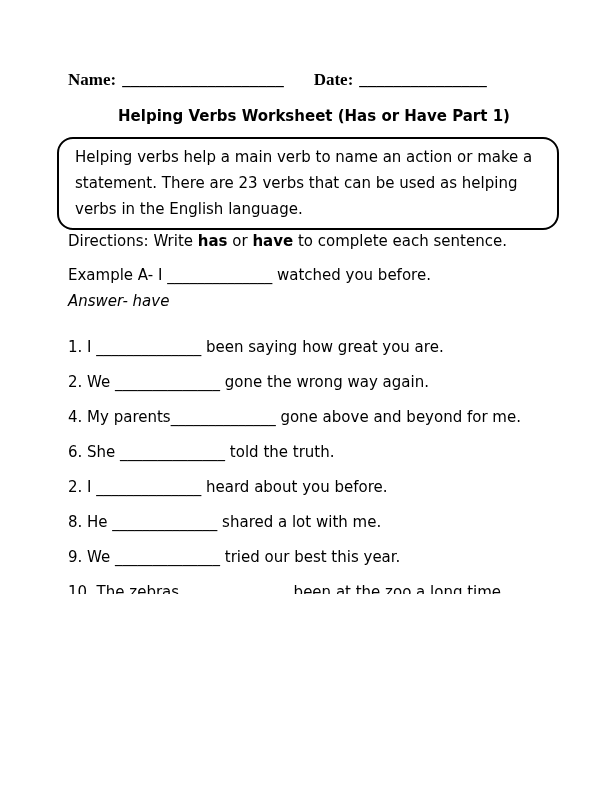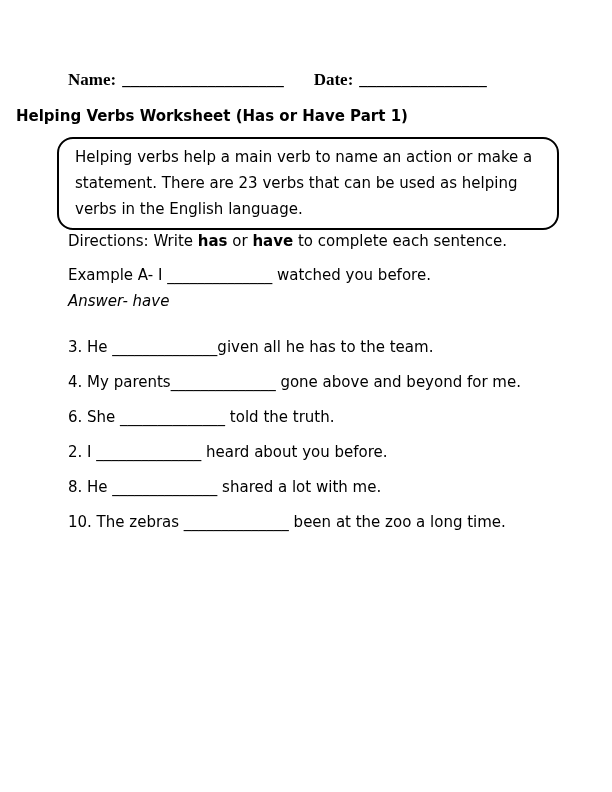--- a/index.html
+++ b/index.html
@@ -28,20 +28,21 @@
     font-weight: bold;
     letter-spacing: 0;
   }
   .header .date-label { margin-left: 30px; }
   .header .label { margin-right: 6px; }
   .title {
     position: absolute;
     top: 107px;
     left: 0;
     width: 100%;
+    text-align: center;
     font-weight: bold;
     font-size: 15px;
     padding-left: 16px;
   }
   .info-box {
     position: absolute;
     top: 137px;
     left: 57px;
     width: 502px;
     height: 93px;
@@ -80,22 +81,24 @@
     <span>Helping verbs help a main verb to name an action or make a statement. There are 23 verbs that can be used as helping verbs in the English language.</span>
   </div>
 
   <div class="content">
 
     <div class="directions"><span>Directions: Write </span><b>has</b><span> or </span><b>have</b><span> to complete each sentence.</span></div>
 
     <div class="example-line">Example A- I ______________ watched you before.</div>
     <div class="answer-line">Answer- have</div>
 
-    <div class="sentence">3. He ______________given all he has to the team.</div>
+    <div class="sentence">1. I ______________ been saying how great you are.</div>
+    <div class="sentence">2. We ______________ gone the wrong way again.</div>
     <div class="sentence">4. My parents______________ gone above and beyond for me.</div>
     <div class="sentence">6. She ______________ told the truth.</div>
     <div class="sentence">2. I ______________ heard about you before.</div>
     <div class="sentence">8. He ______________ shared a lot with me.</div>
+    <div class="sentence">9. We ______________ tried our best this year.</div>
     <div class="sentence">10. The zebras ______________ been at the zoo a long time.</div>
 
   </div>
 
 </div>
 
 </body></html>

